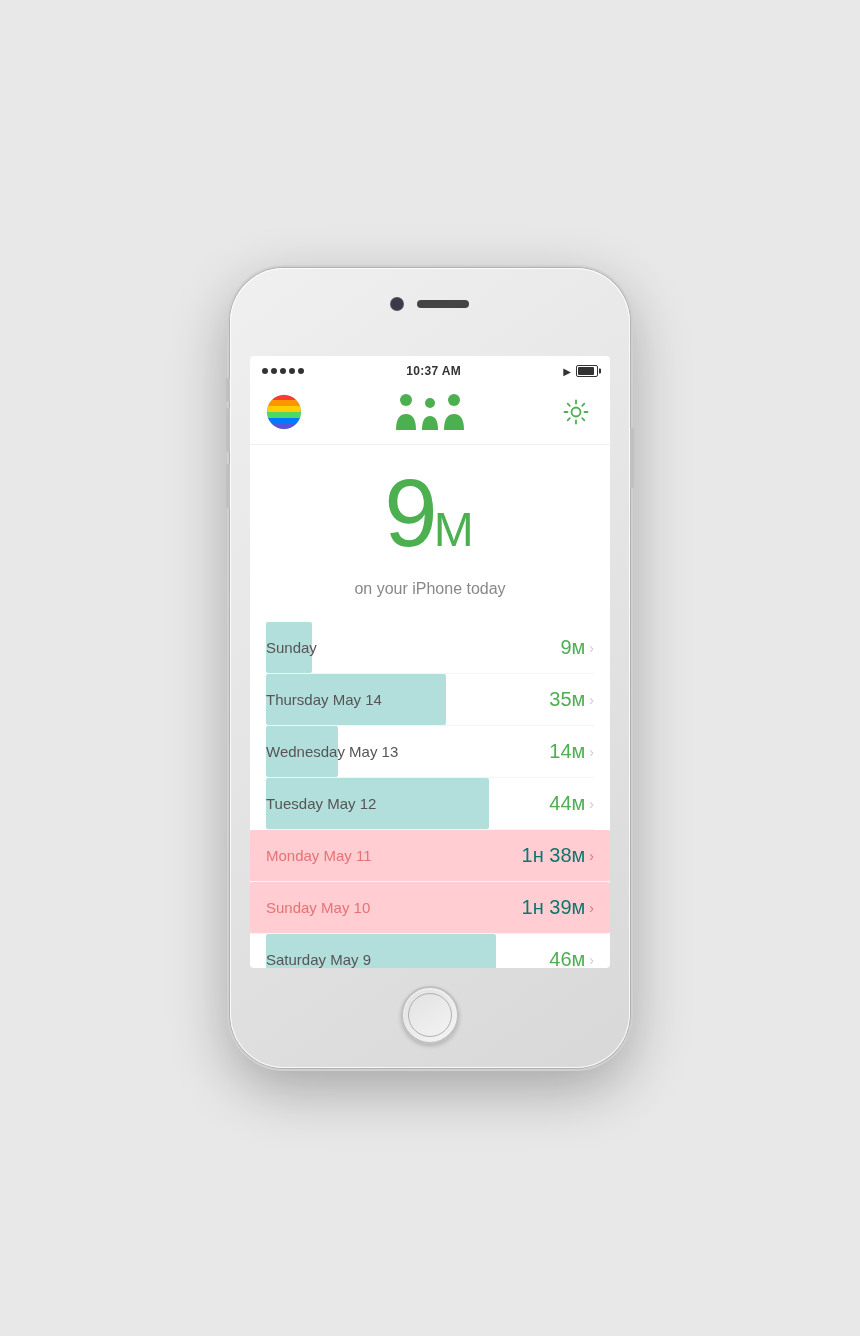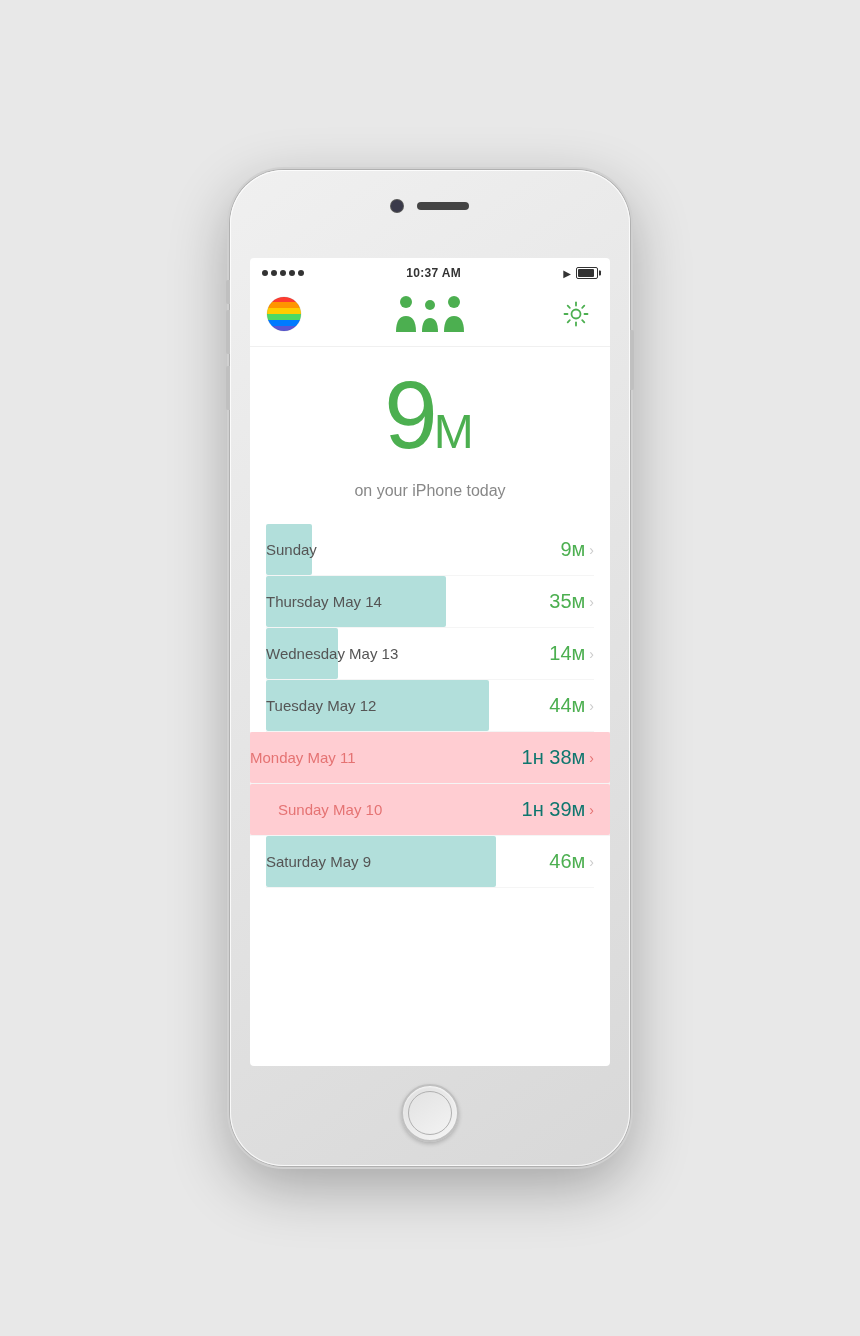--- a/index.html
+++ b/index.html
@@ -7,21 +7,21 @@
       background: #e8e8e8;
       display: flex;
       justify-content: center;
       align-items: center;
       min-height: 100vh;
       font-family: -apple-system, 'Helvetica Neue', sans-serif;
     }
 
     .phone-outer {
       width: 400px;
-      height: 996px;
+      height: 800px;
       background: linear-gradient(145deg, #f0f0f0, #d8d8d8);
       border-radius: 54px;
       position: relative;
       box-shadow:
         0 0 0 1px #b0b0b0,
         0 0 0 3px #d0d0d0,
         0 20px 60px rgba(0,0,0,0.3),
         inset 0 0 0 1px rgba(255,255,255,0.8);
     }
 
@@ -416,27 +416,27 @@
           <span class="day-name">Wednesday May 13</span>
           <span class="day-value">14м</span>
           <span class="chevron">›</span>
         </div>
         <div class="day-row">
           <div class="day-bar" style="width: 68%; background: rgb(178, 223, 219); margin-left: 0px;"></div>
           <span class="day-name">Tuesday May 12</span>
           <span class="day-value">44м</span>
           <span class="chevron">›</span>
         </div>
-        <div class="day-row red-row" style="background: rgb(255, 235, 238); margin-left: -16px; margin-right: -16px; padding-right: 16px;">
+        <div class="day-row red-row" style="background: rgb(255, 235, 238); margin-left: -16px; margin-right: -16px; padding-left: 16px; padding-right: 16px;">
           <div class="day-bar" style="width: 100%; background: rgb(255, 205, 210);"></div>
           <span class="day-name">Monday May 11</span>
           <span class="day-value">1н 38м</span>
           <span class="chevron">›</span>
         </div>
-        <div class="day-row red-row" style="background: rgb(255, 235, 238); margin-left: -16px; margin-right: -16px; padding-left: 28px; padding-right: 16px;">
+        <div class="day-row red-row" style="background: rgb(255, 235, 238); margin-left: -16px; margin-right: -16px; padding-left: 16px; padding-right: 16px;">
           <div class="day-bar" style="width: 100%; background: rgb(255, 205, 210);"></div>
           <span class="day-name">Sunday May 10</span>
           <span class="day-value">1н 39м</span>
           <span class="chevron">›</span>
         </div>
         <div class="day-row">
           <div class="day-bar" style="width: 70%; background: rgb(178, 223, 219); margin-left: 0px;"></div>
           <span class="day-name">Saturday May 9</span>
           <span class="day-value">46м</span>
           <span class="chevron">›</span>

